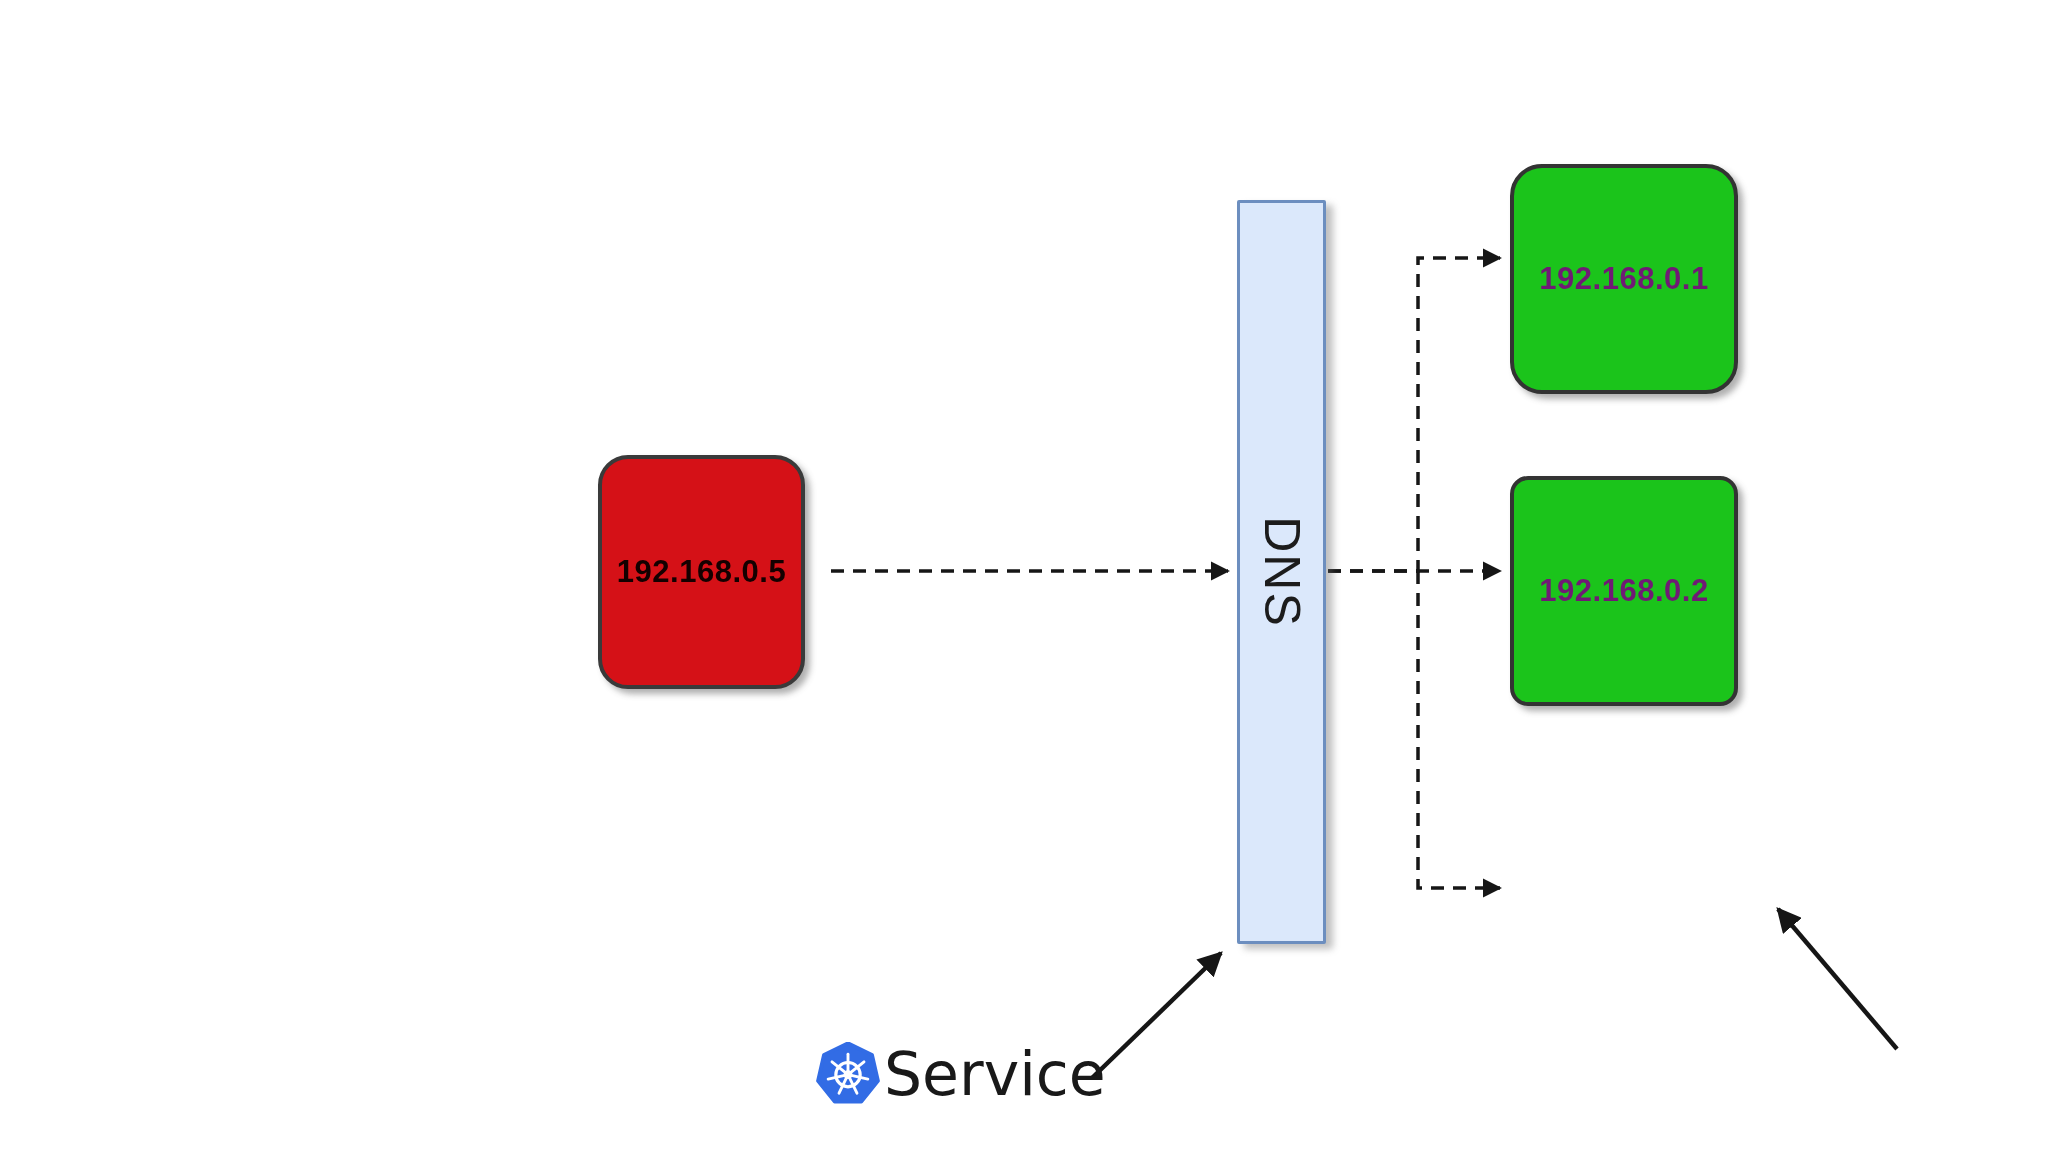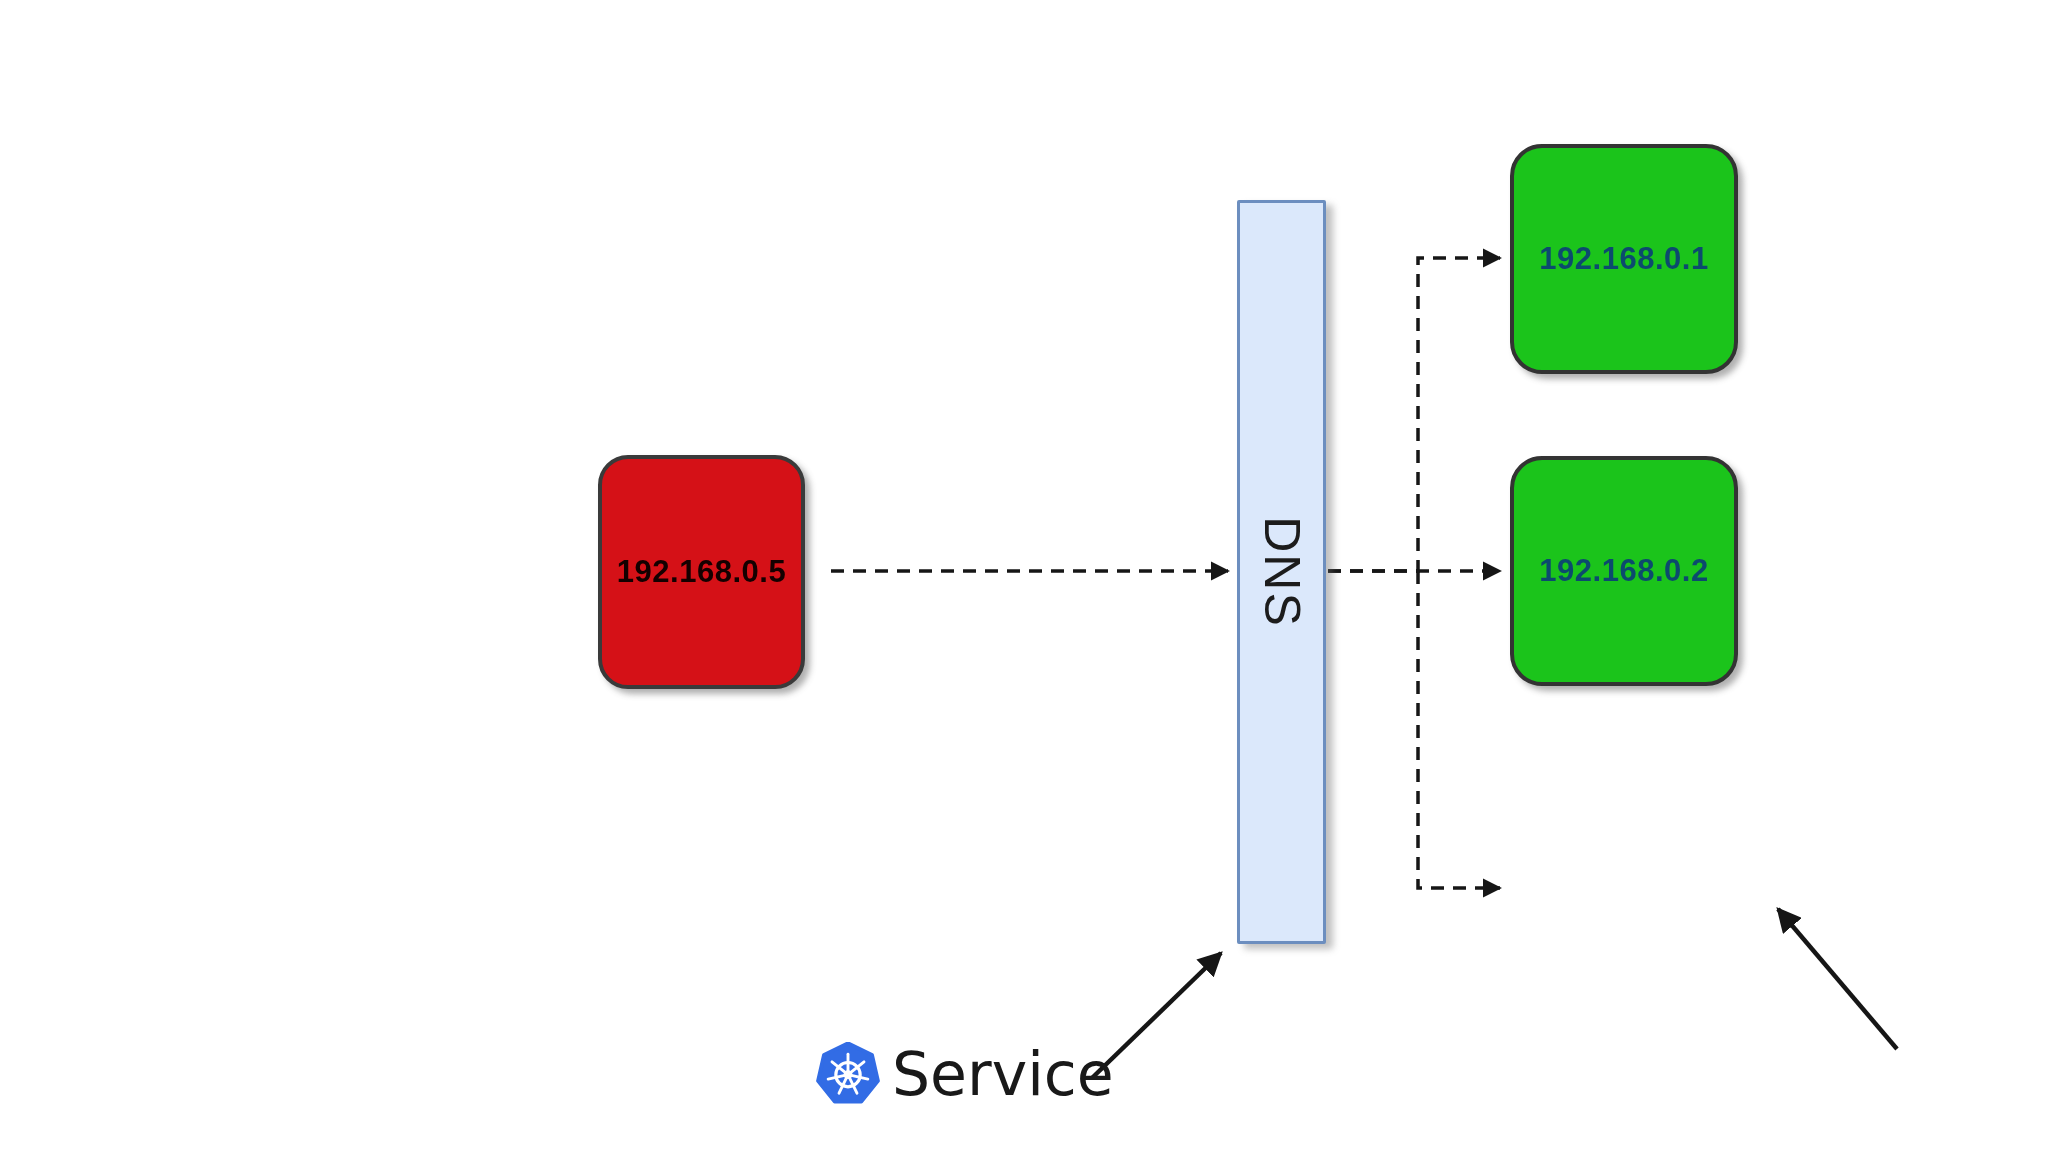--- a/index.html
+++ b/index.html
@@ -44,46 +44,47 @@
   }
   .pod-box {
     left: 1510px;
     width: 228px; height: 230px;
     background: #1bc41b;
     border: 4px solid #333333;
     border-radius: 32px;
     box-shadow: 5px 5px 6px rgba(80,80,80,0.45);
     font-size: 31px;
     font-weight: bold;
-    color: #0c4a6e;
+    color: #701a75;
     letter-spacing: 0.5px;
+    margin-top: 20px;
   }
   .pod-box.p1 { top: 144px; }
-  .pod-box.p2 { top: 456px; }
+  .pod-box.p2 { top: 456px; border-radius: 18px; }
   .pod-box.p3 { top: 775px; }
   .dns-bar {
     left: 1237px; top: 200px;
     width: 89px; height: 744px;
     background: #dbe8fb;
     border: 3px solid #6c8ebf;
     border-radius: 2px;
     box-shadow: 7px 5px 7px rgba(100,100,100,0.40);
   }
   .dns-bar span {
     transform: rotate(90deg);
     font-size: 50px;
     color: #1c1c1c;
     letter-spacing: 2px;
     white-space: nowrap;
   }
   .legend {
     position: absolute;
     display: flex;
     align-items: center;
-    gap: 12px;
+    gap: 4px;
   }
   .legend.service { left: 816px; top: 1042px; }
   .legend.pod     { left: 1820px; top: 1048px; }
   .legend .label {
     font-family: "DejaVu Sans", sans-serif;
     font-size: 60px;
     color: #191919;
     line-height: 1;
     white-space: nowrap;
   }

